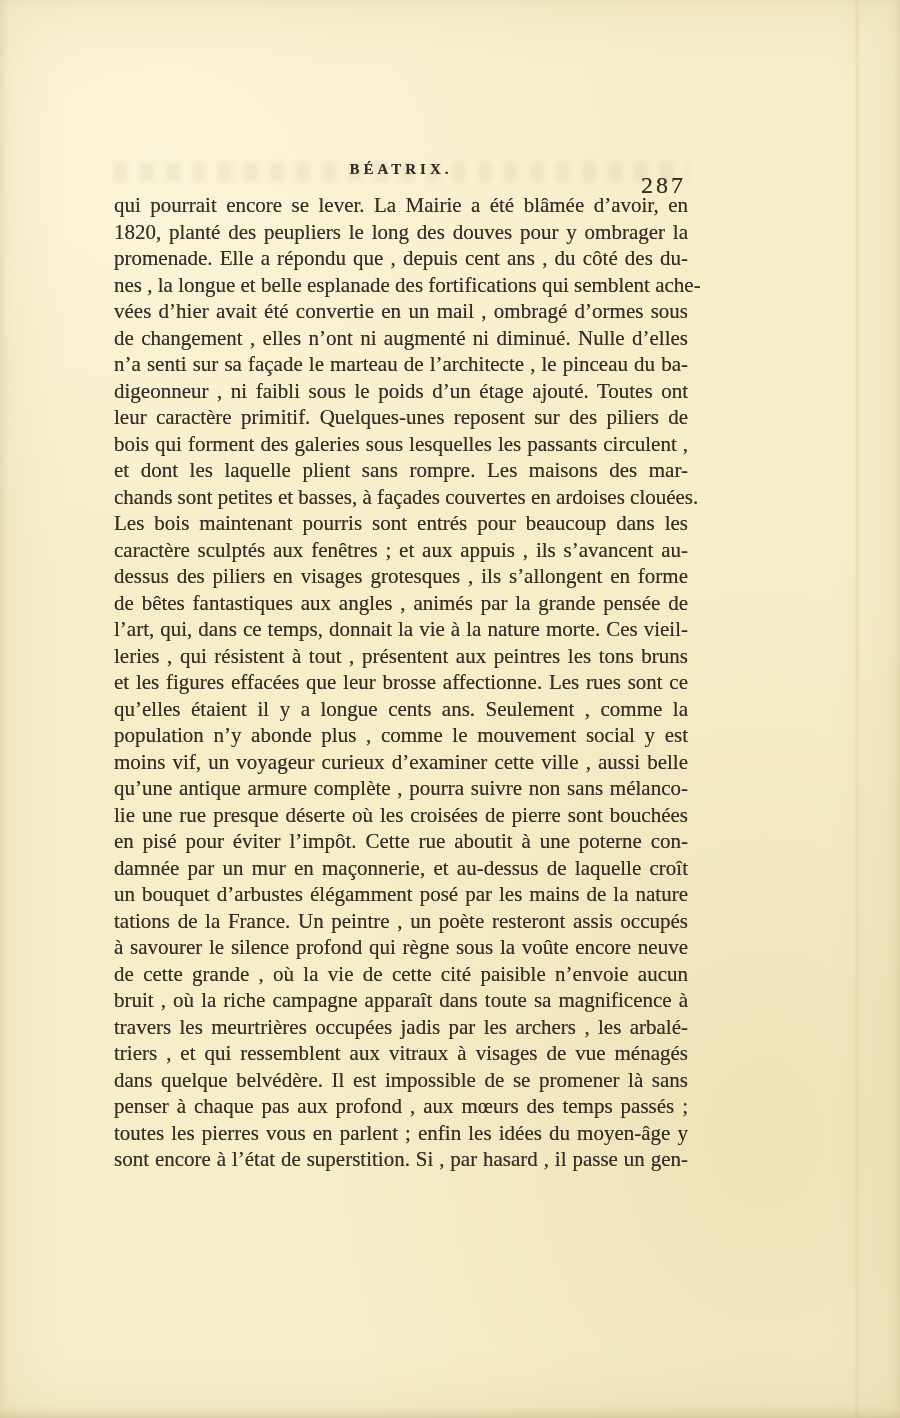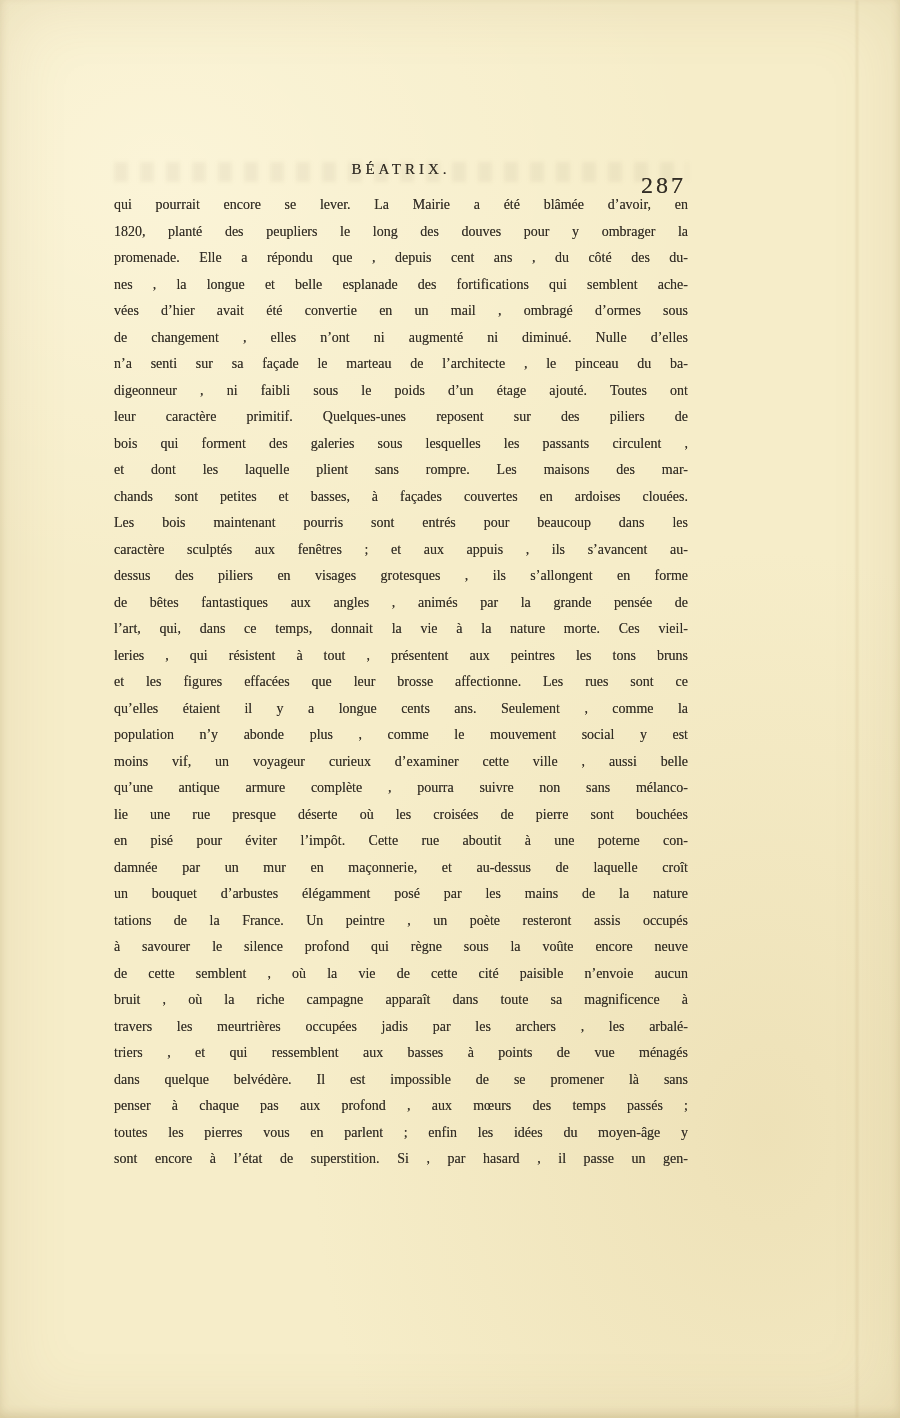--- a/index.html
+++ b/index.html
@@ -27,39 +27,39 @@
   .header {
     position: absolute;
     left: 114px; width: 574px; top: 155px; height: 26px;
     color: var(--ink, #332e26);
   }
   .running-title {
     position: absolute;
     left: 0; right: 0; top: 6px;
     text-align: center;
     font-size: 15px;
-    font-weight: normal;
+    font-weight: bold;
     letter-spacing: 4px;
     text-shadow: 0 0 0.6px rgba(51,46,38,0.65);
   }
   .page-number {
     position: absolute;
     right: 2px; top: 0;
     font-size: 24px;
     letter-spacing: 3px;
     text-shadow: 0 0 0.6px rgba(51,46,38,0.65);
     margin-top: 17px;
   }
   .text-block {
     position: absolute;
     left: 114px; top: 192px; width: 574px;
     color: var(--ink, #332e26);
   }
   .line {
-    font-size: 14px;
+    font-size: 21px;
     line-height: 26.5px;
     height: 26.5px;
     text-align: justify;
     text-align-last: justify;
     white-space: nowrap;
     overflow: visible;
     text-shadow: 0 0 0.55px rgba(51,46,38,0.6);
   }
   
   .ghost {
@@ -107,22 +107,22 @@
     <div class="line">qu’elles étaient il y a longue cents ans. Seulement , comme la</div>
     <div class="line">population n’y abonde plus , comme le mouvement social y est</div>
     <div class="line">moins vif, un voyageur curieux d’examiner cette ville , aussi belle</div>
     <div class="line">qu’une antique armure complète , pourra suivre non sans mélanco-</div>
     <div class="line">lie une rue presque déserte où les croisées de pierre sont bouchées</div>
     <div class="line">en pisé pour éviter l’impôt. Cette rue aboutit à une poterne con-</div>
     <div class="line">damnée par un mur en maçonnerie, et au-dessus de laquelle croît</div>
     <div class="line">un bouquet d’arbustes élégamment posé par les mains de la nature</div>
     <div class="line">tations de la France. Un peintre , un poète resteront assis occupés</div>
     <div class="line">à savourer le silence profond qui règne sous la voûte encore neuve</div>
-    <div class="line">de cette semblent , où la vie de cette cité paisible n’envoie aucun</div>
+    <div class="line">de cette grande , où la vie de cette cité paisible n’envoie aucun</div>
     <div class="line">bruit , où la riche campagne apparaît dans toute sa magnificence à</div>
     <div class="line">travers les meurtrières occupées jadis par les archers , les arbalé-</div>
-    <div class="line">triers , et qui ressemblent aux basses à points de vue ménagés</div>
+    <div class="line">triers , et qui ressemblent aux vitraux à visages de vue ménagés</div>
     <div class="line">dans quelque belvédère. Il est impossible de se promener là sans</div>
     <div class="line">penser à chaque pas aux profond , aux mœurs des temps passés ;</div>
     <div class="line">toutes les pierres vous en parlent ; enfin les idées du moyen-âge y</div>
     <div class="line">sont encore à l’état de superstition. Si , par hasard , il passe un gen-</div>
   </div>
 </div>
 
 </body></html>

